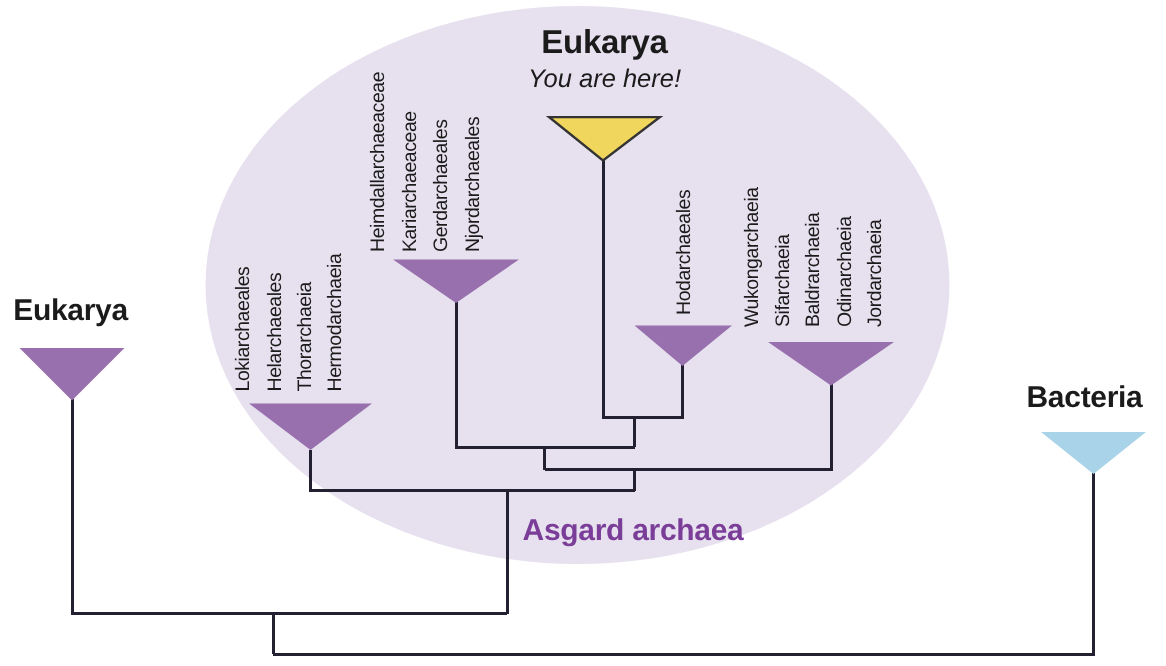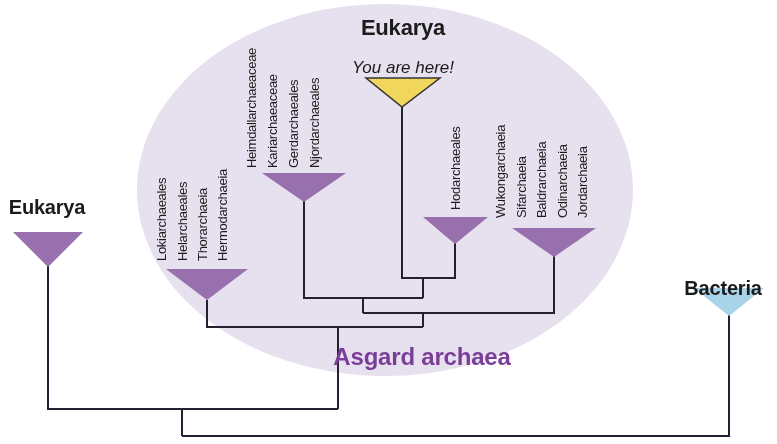--- a/index.html
+++ b/index.html
@@ -8,21 +8,21 @@
   }
   html,body{margin:0;padding:0;}
   body{background:var(--bg);font-family:"Liberation Sans","DejaVu Sans",sans-serif;}
   .canvas{position:relative;width:777px;height:444px;background:var(--bg);overflow:hidden;}
   .canvas svg{position:absolute;left:0;top:0;}
   .txt{position:absolute;color:var(--ink);white-space:nowrap;}
   .center{transform:translateX(-50%);}
   .title{font-size:22px;font-weight:bold;letter-spacing:-0.2px;}
   .subtitle{font-size:17px;font-style:italic;}
   .domain-label{font-size:20px;font-weight:bold;letter-spacing:-0.2px;}
-  .asgard-label{font-size:24px;font-weight:bold;color:var(--asgard);letter-spacing:-0.2px;}
+  .asgard-label{font-size:20px;font-weight:bold;color:var(--asgard);letter-spacing:-0.2px;}
   .vlabel{
     position:absolute;color:var(--ink);font-size:13px;line-height:16px;
     letter-spacing:-0.3px;white-space:nowrap;
     transform-origin:0 100%;transform:rotate(-90deg);
   }
 </style>
 </head>
 <body>
 
 <div class="canvas">
@@ -48,23 +48,23 @@
     <polygon points="13,232 83,232 48,267" style="fill:var(--purple)"></polygon>
     <polygon points="166,269 248,269 207,300" style="fill:var(--purple)"></polygon>
     <polygon points="262,173 346,173 304,202" style="fill:var(--purple)"></polygon>
     <polygon points="423,217 488,217 455,244" style="fill:var(--purple)"></polygon>
     <polygon points="512,228 596,228 554,257" style="fill:var(--purple)"></polygon>
     <polygon points="366,78 440,78 402,107" style="fill:var(--yellow);stroke:var(--outline)" stroke-width="1.5"></polygon>
     <polygon points="694,288 764,288 729,316" style="fill:var(--blue)"></polygon>
   </svg>
 
   <div class="txt title center" style="left:403px;top:15px;">Eukarya</div>
-  <div class="txt subtitle center" style="left:403px;top:58px;">You are here!</div>
+  <div class="txt subtitle center" style="left:403px;top:43px;">You are here!</div>
   <div class="txt domain-label center" style="left:47px;top:196px;">Eukarya</div>
-  <div class="txt domain-label center" style="left:723px;top:254px;margin-top:23px;">Bacteria</div>
+  <div class="txt domain-label center" style="left:723px;top:254px;">Bacteria</div>
   <div class="txt asgard-label center" style="left:422px;top:343px;">Asgard archaea</div>
 
   <div class="vlabel" style="left:170px;top:245px;">Lokiarchaeales</div>
   <div class="vlabel" style="left:191px;top:245px;">Helarchaeales</div>
   <div class="vlabel" style="left:211px;top:245px;">Thorarchaeia</div>
   <div class="vlabel" style="left:231px;top:245px;">Hermodarchaeia</div>
 
   <div class="vlabel" style="left:260px;top:152px;">Heimdallarchaeaceae</div>
   <div class="vlabel" style="left:281px;top:152px;">Kariarchaeaceae</div>
   <div class="vlabel" style="left:302px;top:152px;">Gerdarchaeales</div>

